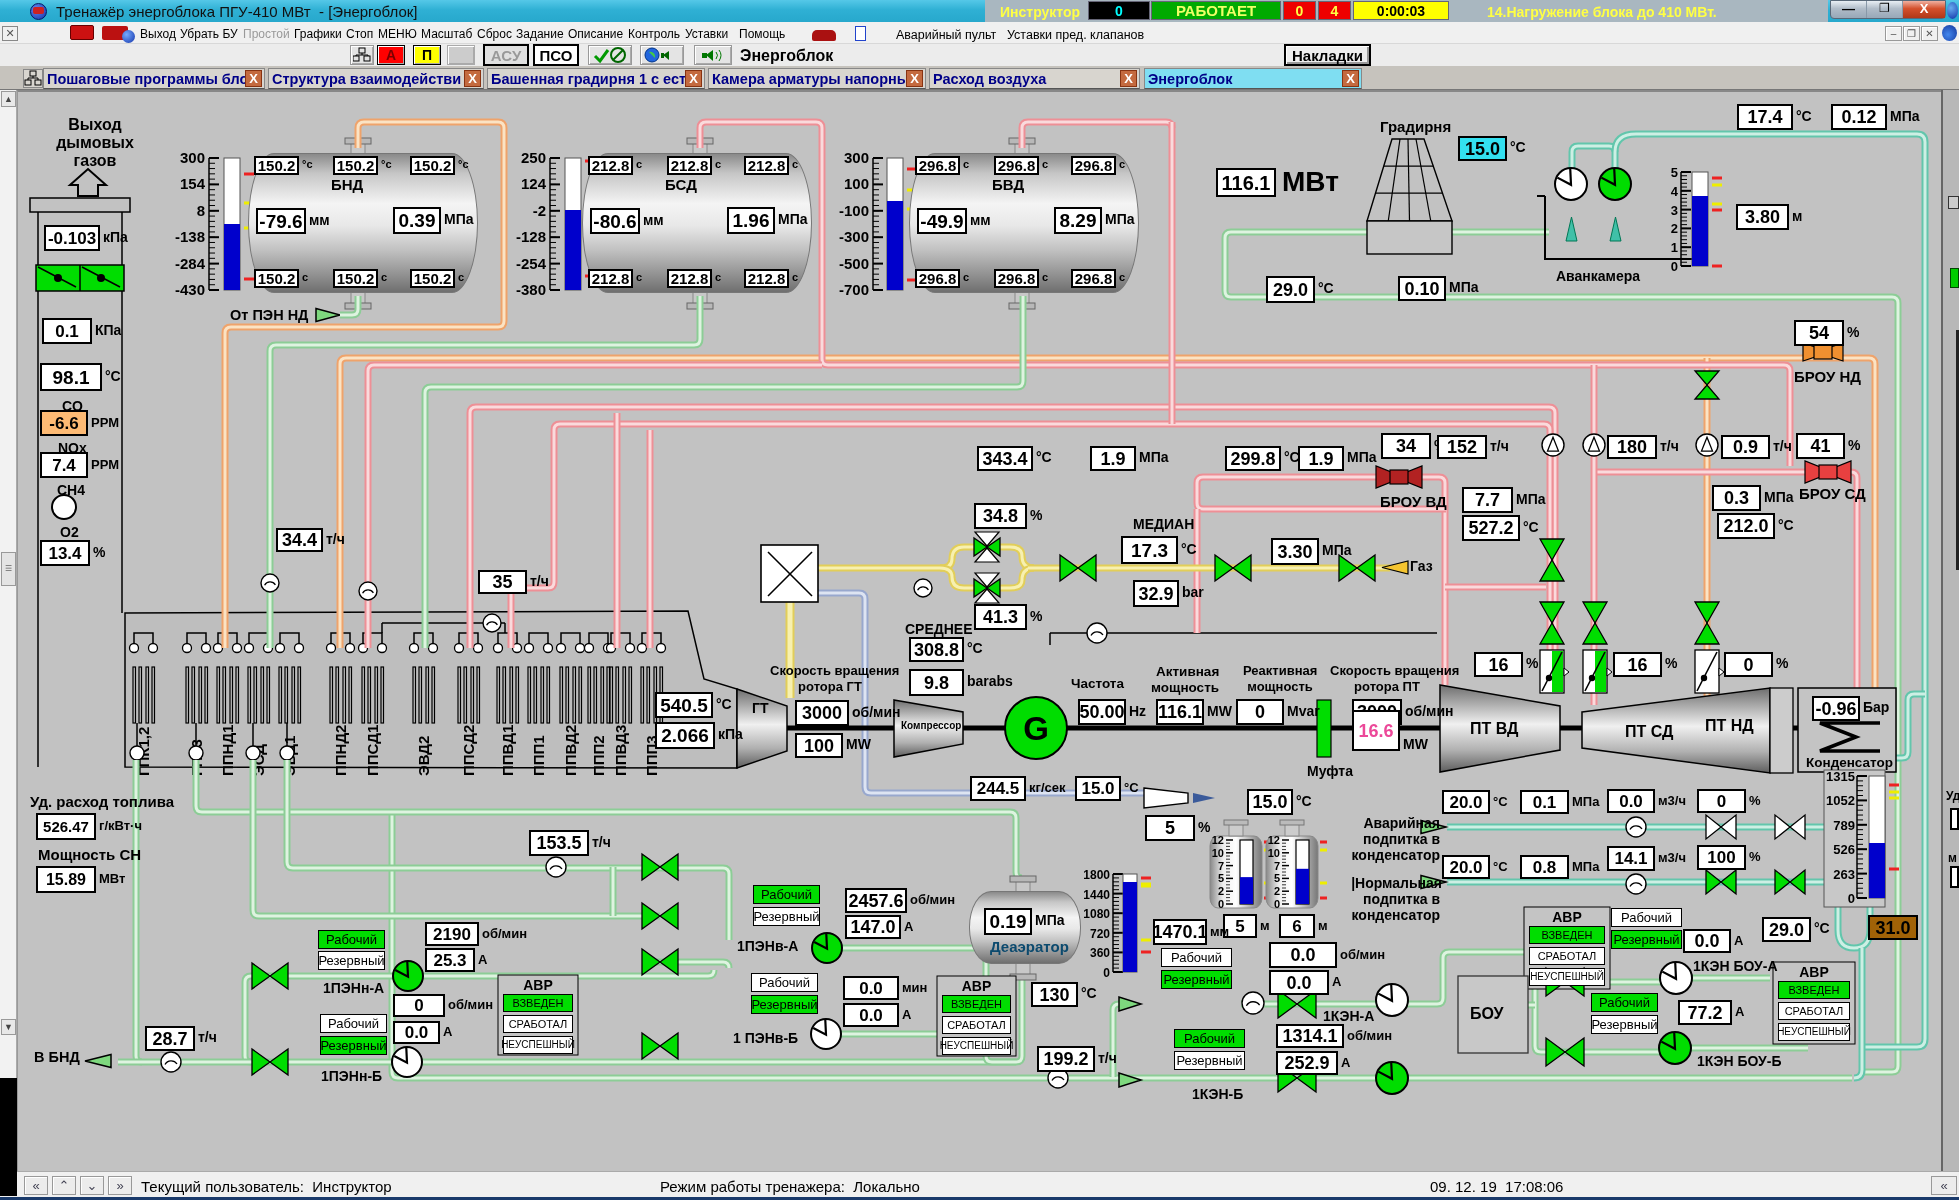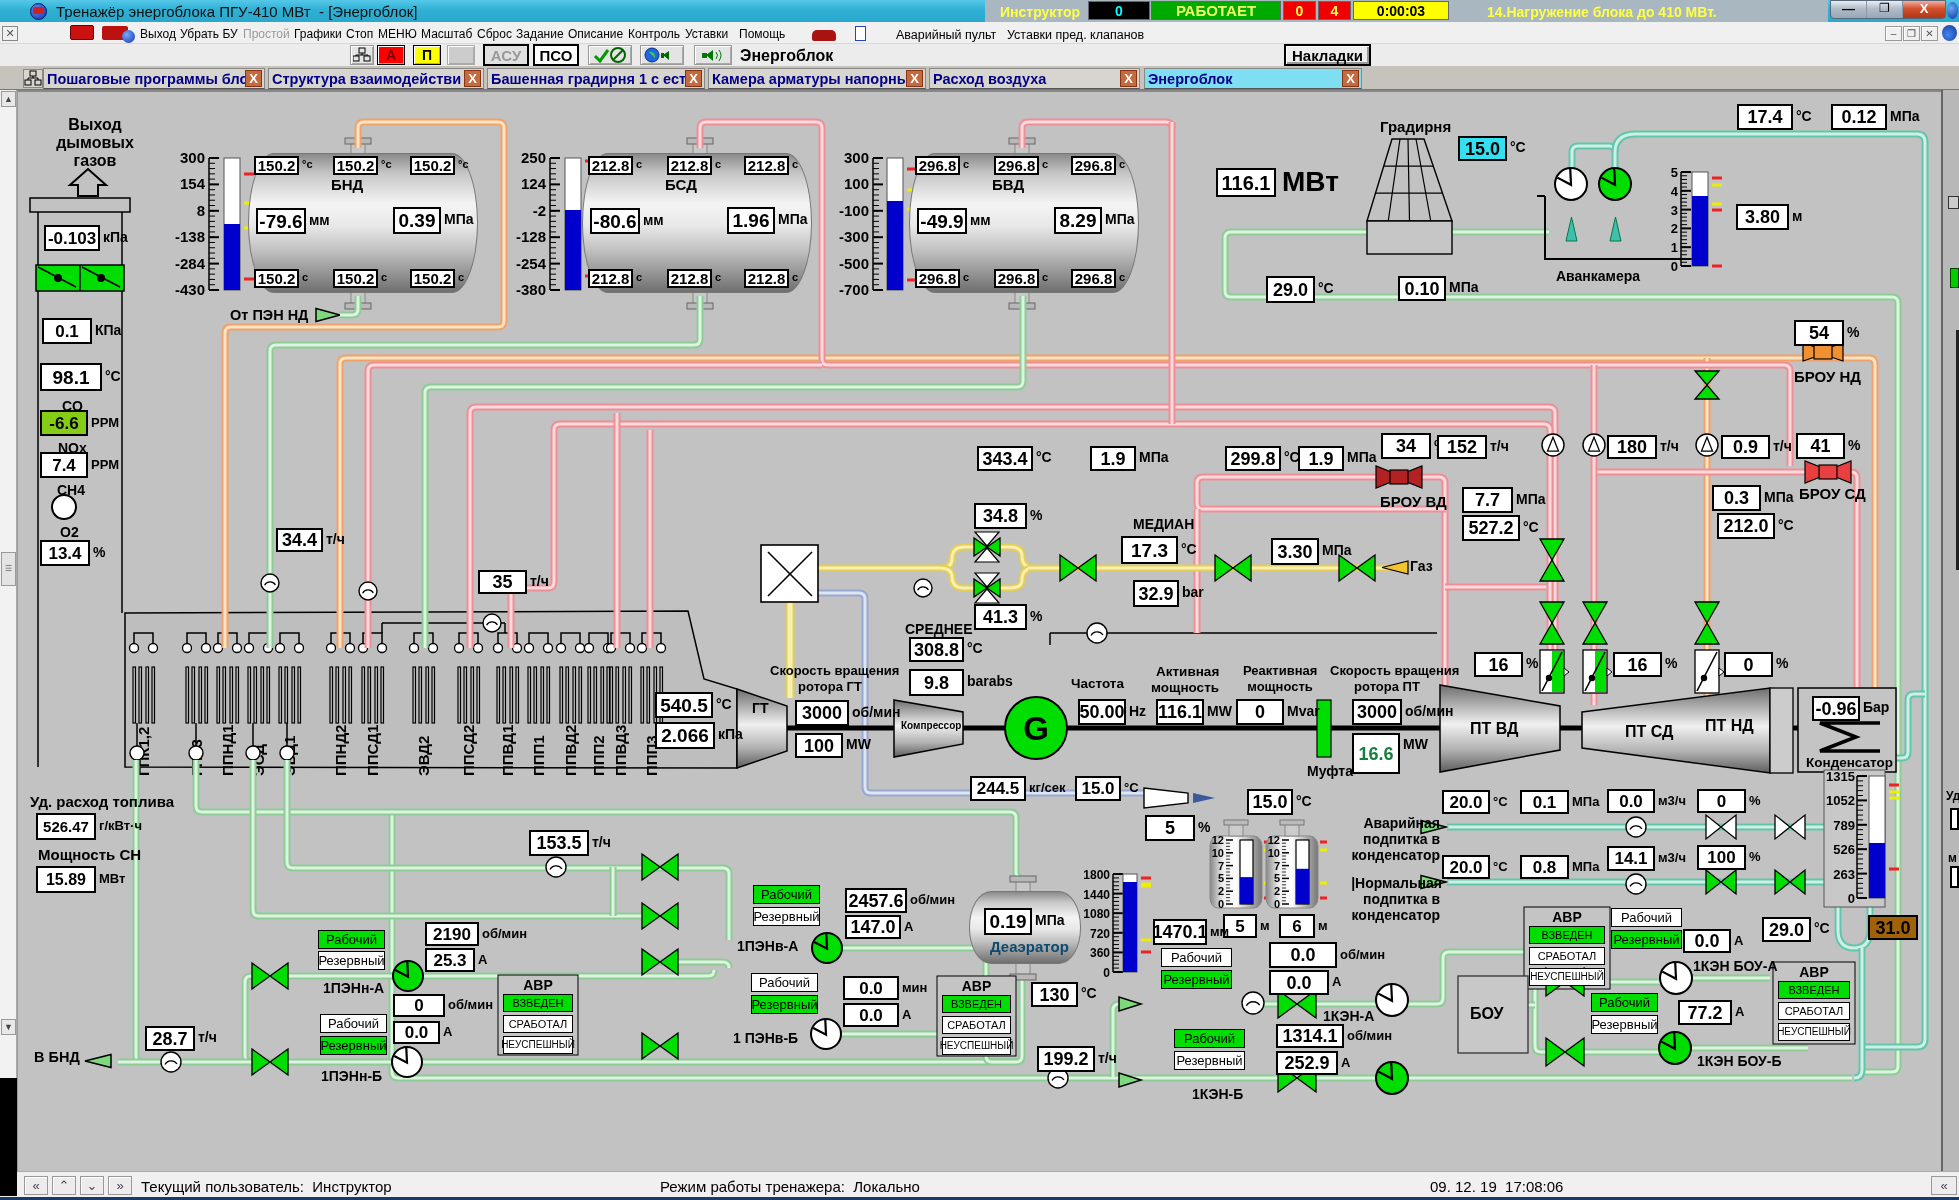--- a/index.html
+++ b/index.html
@@ -947,21 +947,21 @@
 <div class="lb" style="left:55px;top:116px;font-size:16px;color:#000;font-weight:bold;width:80px;text-align:center;">Выход</div>
 <div class="lb" style="left:45px;top:134px;font-size:16px;color:#000;font-weight:bold;width:100px;text-align:center;">дымовых</div>
 <div class="lb" style="left:55px;top:152px;font-size:16px;color:#000;font-weight:bold;width:80px;text-align:center;">газов</div>
 <div class="bx" style="left:44px;top:225px;width:56px;height:26px;font-size:17px;background:#fff;color:#000;border-width:2px">-0.103</div>
 <div class="un" style="left:103px;top:228.9px;font-size:14px">кПа</div>
 <div class="bx" style="left:42px;top:318px;width:50px;height:26px;font-size:17px;background:#fff;color:#000;border-width:2px">0.1</div>
 <div class="un" style="left:95px;top:321.9px;font-size:14px">КПа</div>
 <div class="bx" style="left:40px;top:363px;width:62px;height:28px;font-size:19px;background:#fff;color:#000;border-width:2px">98.1</div>
 <div class="un" style="left:105px;top:367.9px;font-size:14px">°C</div>
 <div class="lb" style="left:62px;top:398px;font-size:14px;color:#000;font-weight:bold;">CO</div>
-<div class="bx" style="left:40px;top:410px;width:48px;height:26px;font-size:17px;background:#84cc16;color:#000;border-width:2px">-6.6</div>
+<div class="bx" style="left:40px;top:410px;width:48px;height:26px;font-size:17px;background:#fdba74;color:#000;border-width:2px">-6.6</div>
 <div class="un" style="left:91px;top:414.55px;font-size:13px">PPM</div>
 <div class="lb" style="left:58px;top:440px;font-size:14px;color:#000;font-weight:bold;">NOx</div>
 <div class="bx" style="left:40px;top:452px;width:48px;height:26px;font-size:17px;background:#fff;color:#000;border-width:2px">7.4</div>
 <div class="un" style="left:91px;top:456.55px;font-size:13px">PPM</div>
 <div class="lb" style="left:57px;top:482px;font-size:14px;color:#000;font-weight:bold;">CH4</div>
 <div class="lb" style="left:60px;top:524px;font-size:14px;color:#000;font-weight:bold;">O2</div>
 <div class="bx" style="left:40px;top:540px;width:50px;height:26px;font-size:17px;background:#fff;color:#000;border-width:2px">13.4</div>
 <div class="un" style="left:93px;top:543.9px;font-size:14px">%</div>
 <div class="lb" style="left:30px;top:793px;font-size:15px;color:#000;font-weight:bold;">Уд. расход топлива</div>
 <div class="bx" style="left:36px;top:813px;width:60px;height:27px;font-size:15px;background:#fff;color:#000;border-width:2px">526.47</div>
@@ -1060,21 +1060,21 @@
 <div class="bx" style="left:1156px;top:699px;width:48px;height:26px;font-size:18px;background:#fff;color:#000;border-width:2px">116.1</div>
 <div class="un" style="left:1207px;top:702.9px;font-size:14px">MW</div>
 <div class="lb" style="left:1243px;top:664px;font-size:13px;color:#000;font-weight:bold;width:70px;text-align:left;">Реактивная</div>
 <div class="lb" style="left:1245px;top:680px;font-size:13px;color:#000;font-weight:bold;width:70px;text-align:center;">мощность</div>
 <div class="bx" style="left:1236px;top:699px;width:48px;height:26px;font-size:18px;background:#fff;color:#000;border-width:2px">0</div>
 <div class="un" style="left:1287px;top:702.9px;font-size:14px">Mvar</div>
 <div class="lb" style="left:1330px;top:664px;font-size:13px;color:#000;font-weight:bold;width:115px;text-align:center;">Скорость вращения</div>
 <div class="lb" style="left:1347px;top:680px;font-size:13px;color:#000;font-weight:bold;width:80px;text-align:center;">ротора ПТ</div>
 <div class="bx" style="left:1352px;top:699px;width:50px;height:26px;font-size:18px;background:#fff;color:#000;border-width:2px">3000</div>
 <div class="un" style="left:1405px;top:702.9px;font-size:14px">об/мин</div>
-<div class="bx" style="left:1352px;top:733px;width:48px;height:41px;font-size:18px;background:#fff;color:#15803d;border-width:2px">16.6</div>
+<div class="bx" style="left:1352px;top:710px;width:48px;height:41px;font-size:18px;background:#fff;color:#ec4899;border-width:2px">16.6</div>
 <div class="un" style="left:1403px;top:736.4px;font-size:14px">MW</div>
 <div class="bx" style="left:970px;top:776px;width:56px;height:25px;font-size:17px;background:#fff;color:#000;border-width:2px">244.5</div>
 <div class="un" style="left:1029px;top:780.05px;font-size:13px">кг/сек</div>
 <div class="bx" style="left:1075px;top:776px;width:46px;height:25px;font-size:17px;background:#fff;color:#000;border-width:2px">15.0</div>
 <div class="un" style="left:1124px;top:780.05px;font-size:13px">°C</div>
 <div class="bx" style="left:1247px;top:789px;width:46px;height:26px;font-size:18px;background:#fff;color:#000;border-width:2px">15.0</div>
 <div class="un" style="left:1296px;top:792.9px;font-size:14px">°C</div>
 <div class="bx" style="left:1145px;top:815px;width:50px;height:26px;font-size:18px;background:#fff;color:#000;border-width:2px">5</div>
 <div class="un" style="left:1198px;top:818.9px;font-size:14px">%</div>
 <div class="bx" style="left:1812px;top:696px;width:48px;height:25px;font-size:18px;background:#fff;color:#000;border-width:2px">-0.96</div>

